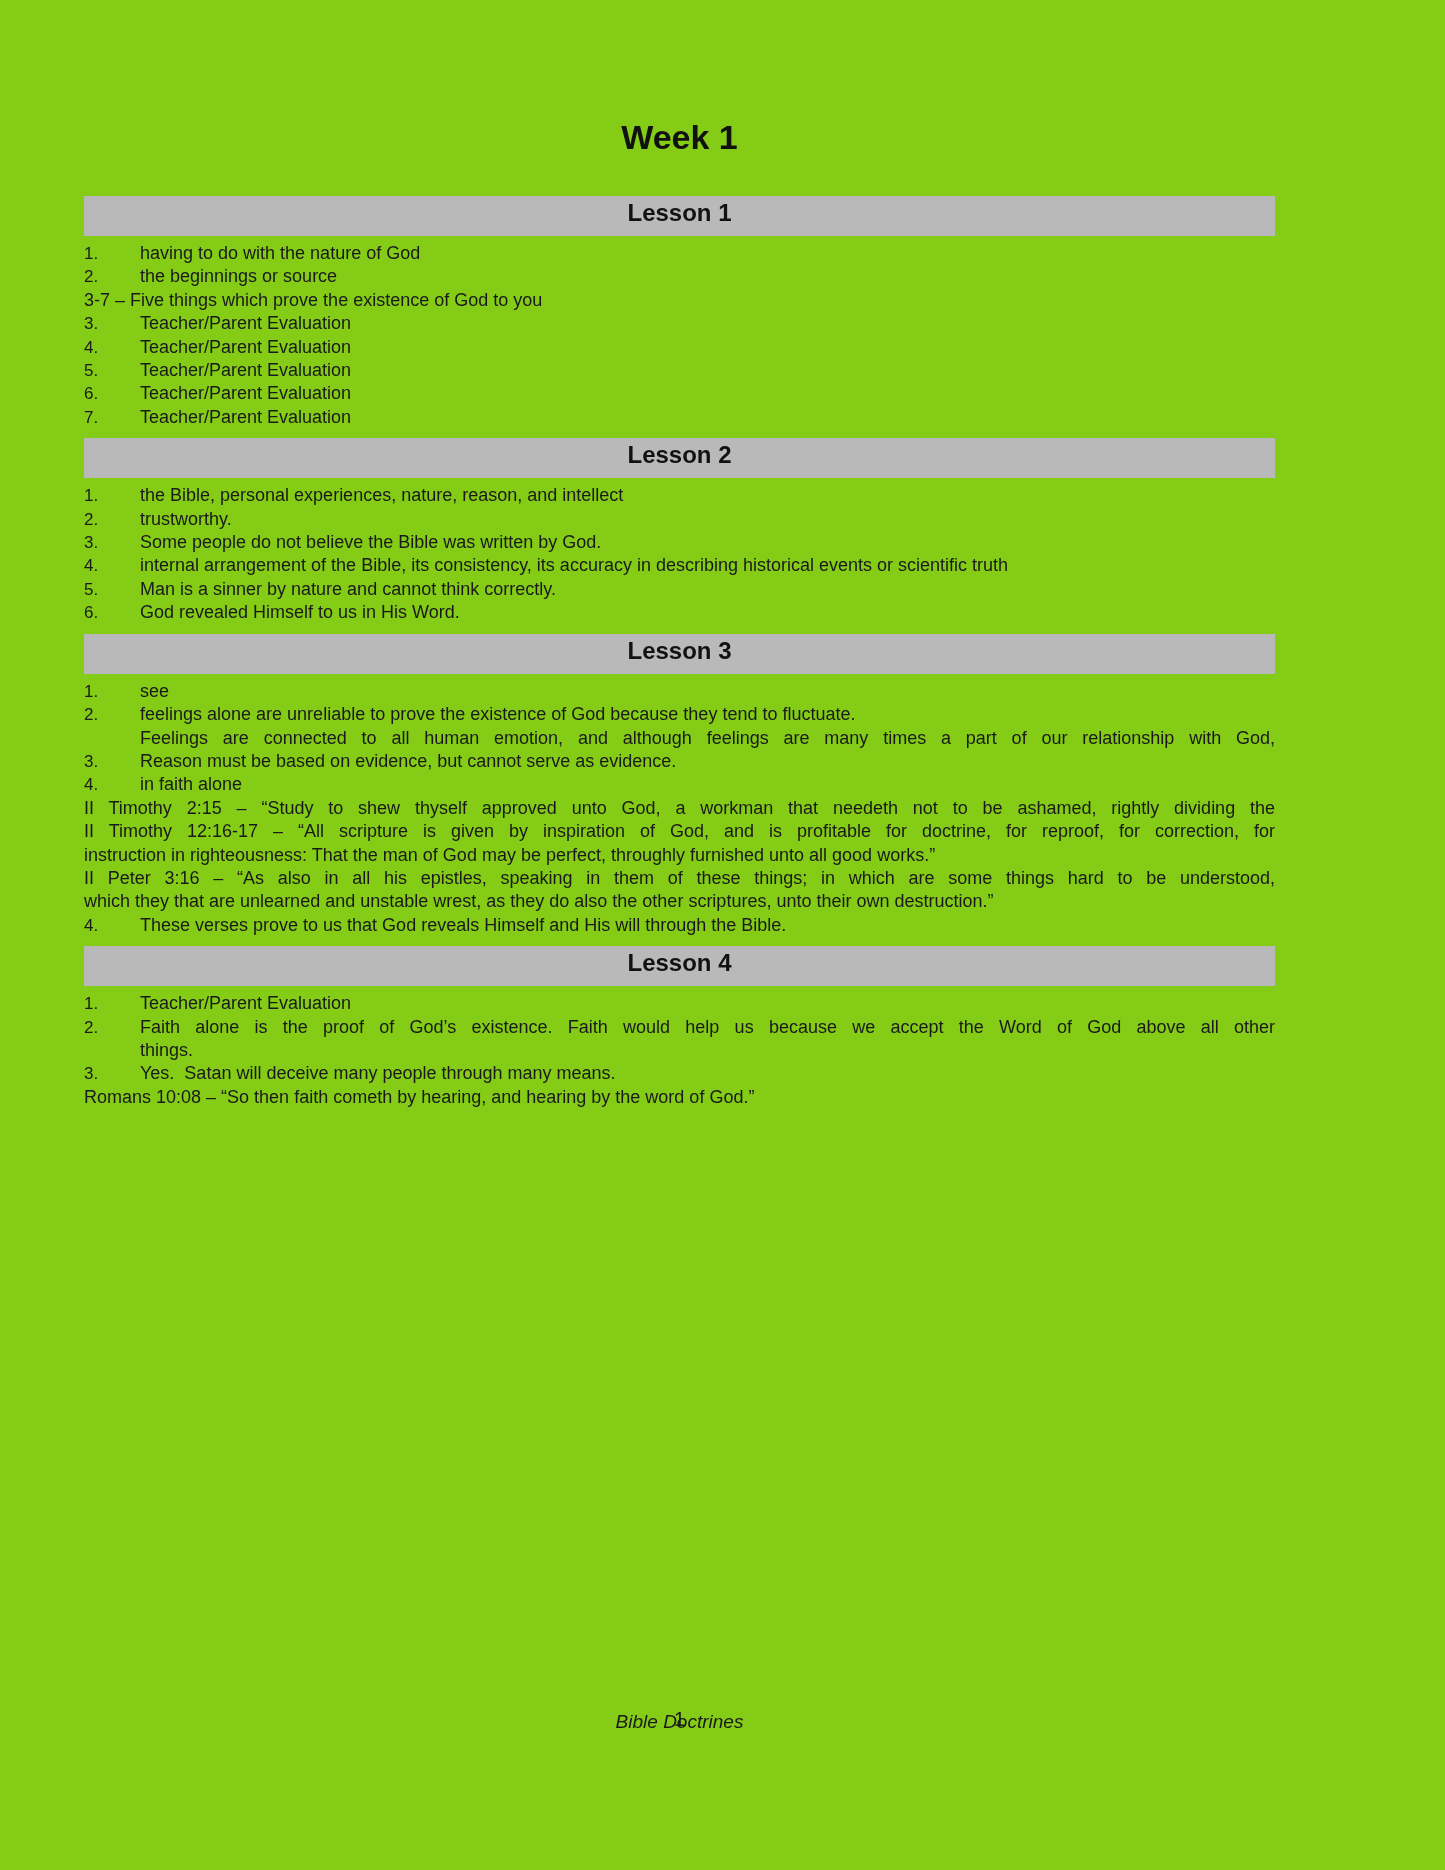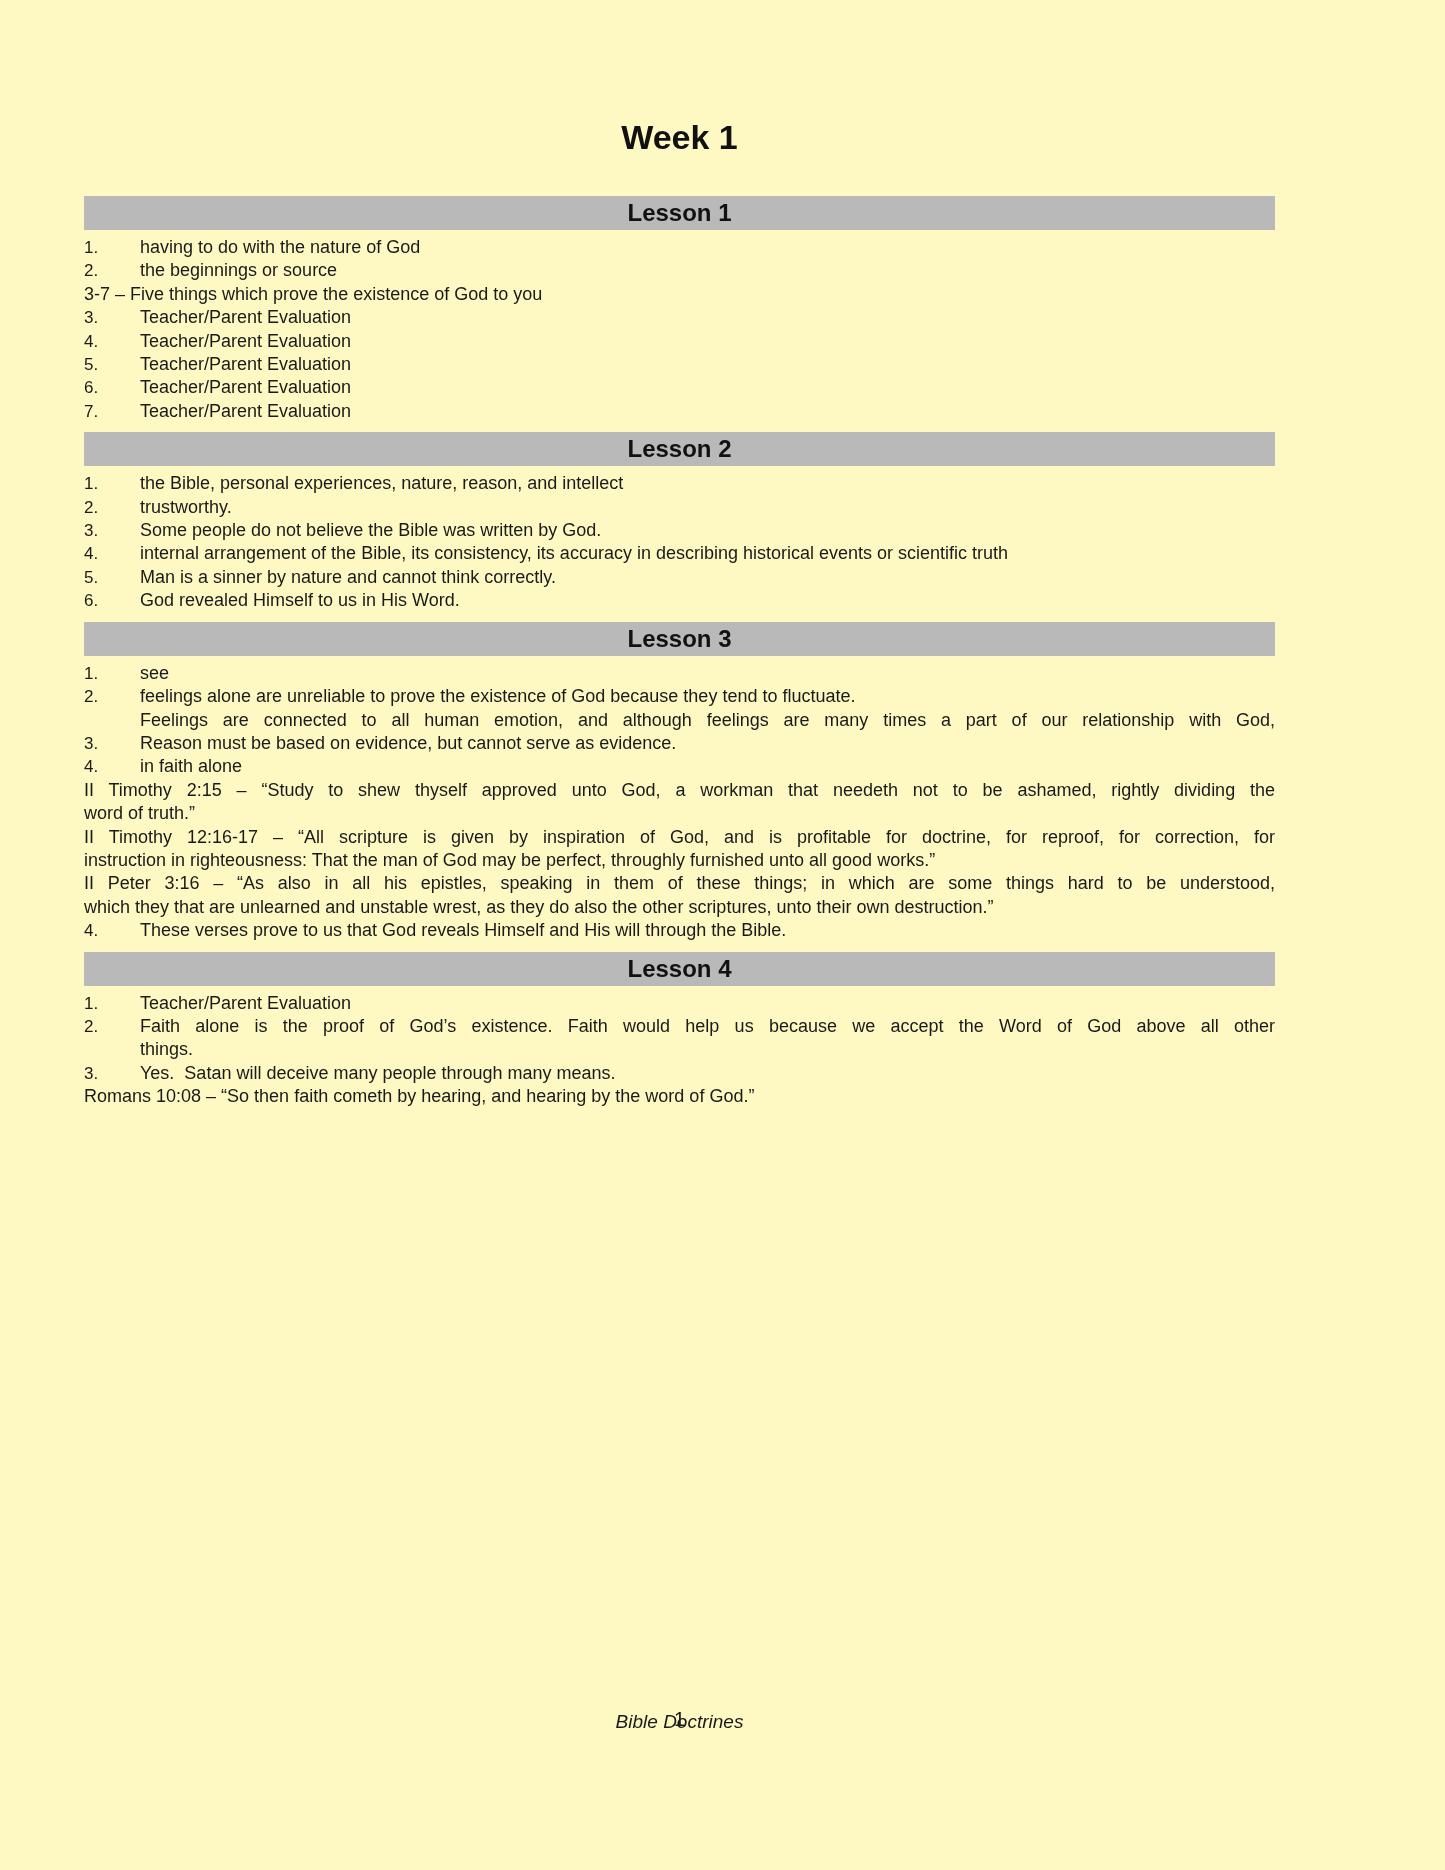--- a/index.html
+++ b/index.html
@@ -4,21 +4,21 @@
 <style>
   html, body {
     margin: 0;
     padding: 0;
     background: #ffffff;
   }
   .page {
     position: relative;
     width: 1445px;
     height: 1870px;
-    background: #fef9c3;
+    background: #84cc16;
     font-family: "Liberation Sans", sans-serif;
     color: #1a1a1a;
     overflow: hidden;
   }
   .title {
     position: absolute;
     left: 84px;
     top: 118px;
     width: 1191px;
     margin: 0;
@@ -28,21 +28,21 @@
     color: #111;
   }
   .content {
     position: absolute;
     left: 84px;
     top: 196px;
     width: 1191px;
   }
   .section { margin: 0; }
   .bar {
-    height: 34px;
+    height: 40px;
     background: var(--bar-color, #b9b9b9);
     text-align: center;
     font-size: 24px;
     font-weight: bold;
     line-height: 33px;
     color: #111;
   }
   .items {
     padding: 6px 0 9px 0;
   }
@@ -207,21 +207,20 @@
           </div>
           <div class="item">
             <div class="num">4.</div>
             <div class="body">
               <div class="line">in faith alone</div>
             </div>
           </div>
           <div class="item">
             <div class="body">
               <div class="line fill">II Timothy 2:15 – “Study to shew thyself approved unto God, a workman that needeth not to be ashamed, rightly dividing the</div>
-              <div class="line">word of truth.”</div>
             </div>
           </div>
           <div class="item">
             <div class="body">
               <div class="line fill">II Timothy 12:16-17 – “All scripture is given by inspiration of God, and is profitable for doctrine, for reproof, for correction, for</div>
               <div class="line">instruction in righteousness: That the man of God may be perfect, throughly furnished unto all good works.”</div>
             </div>
           </div>
           <div class="item">
             <div class="body">

